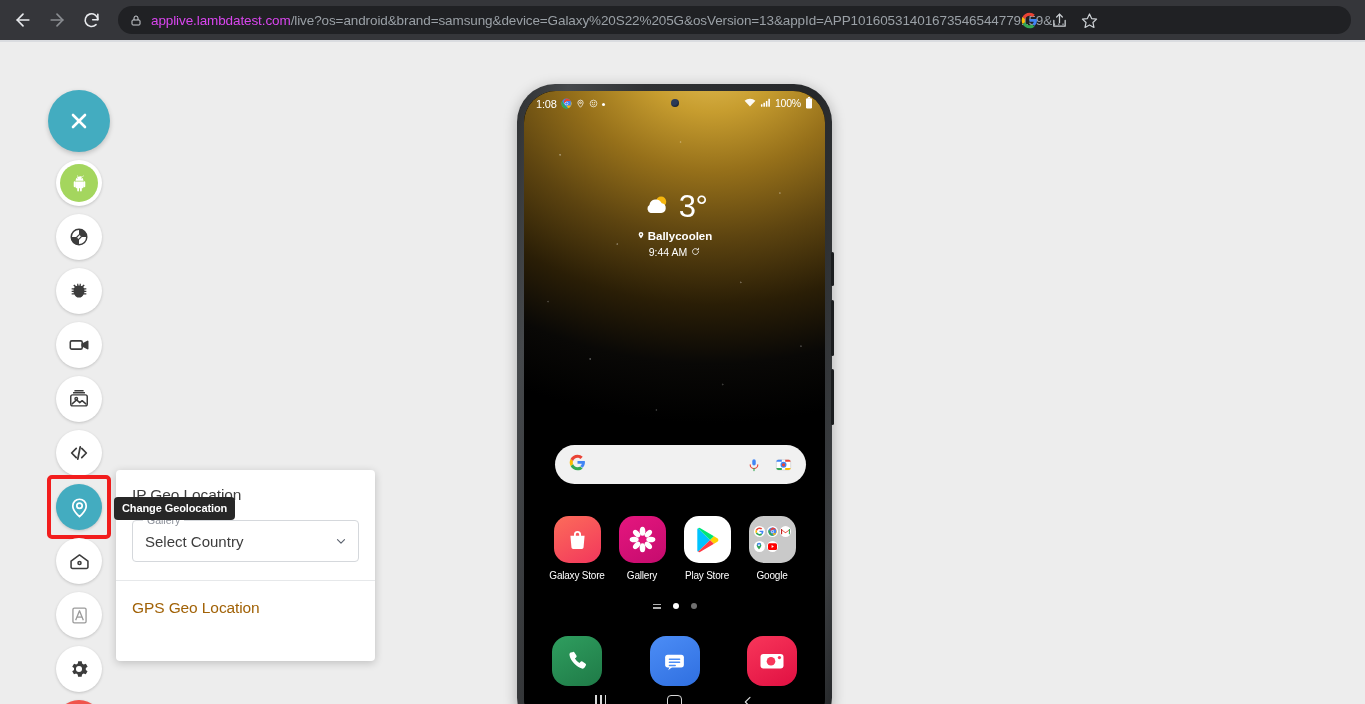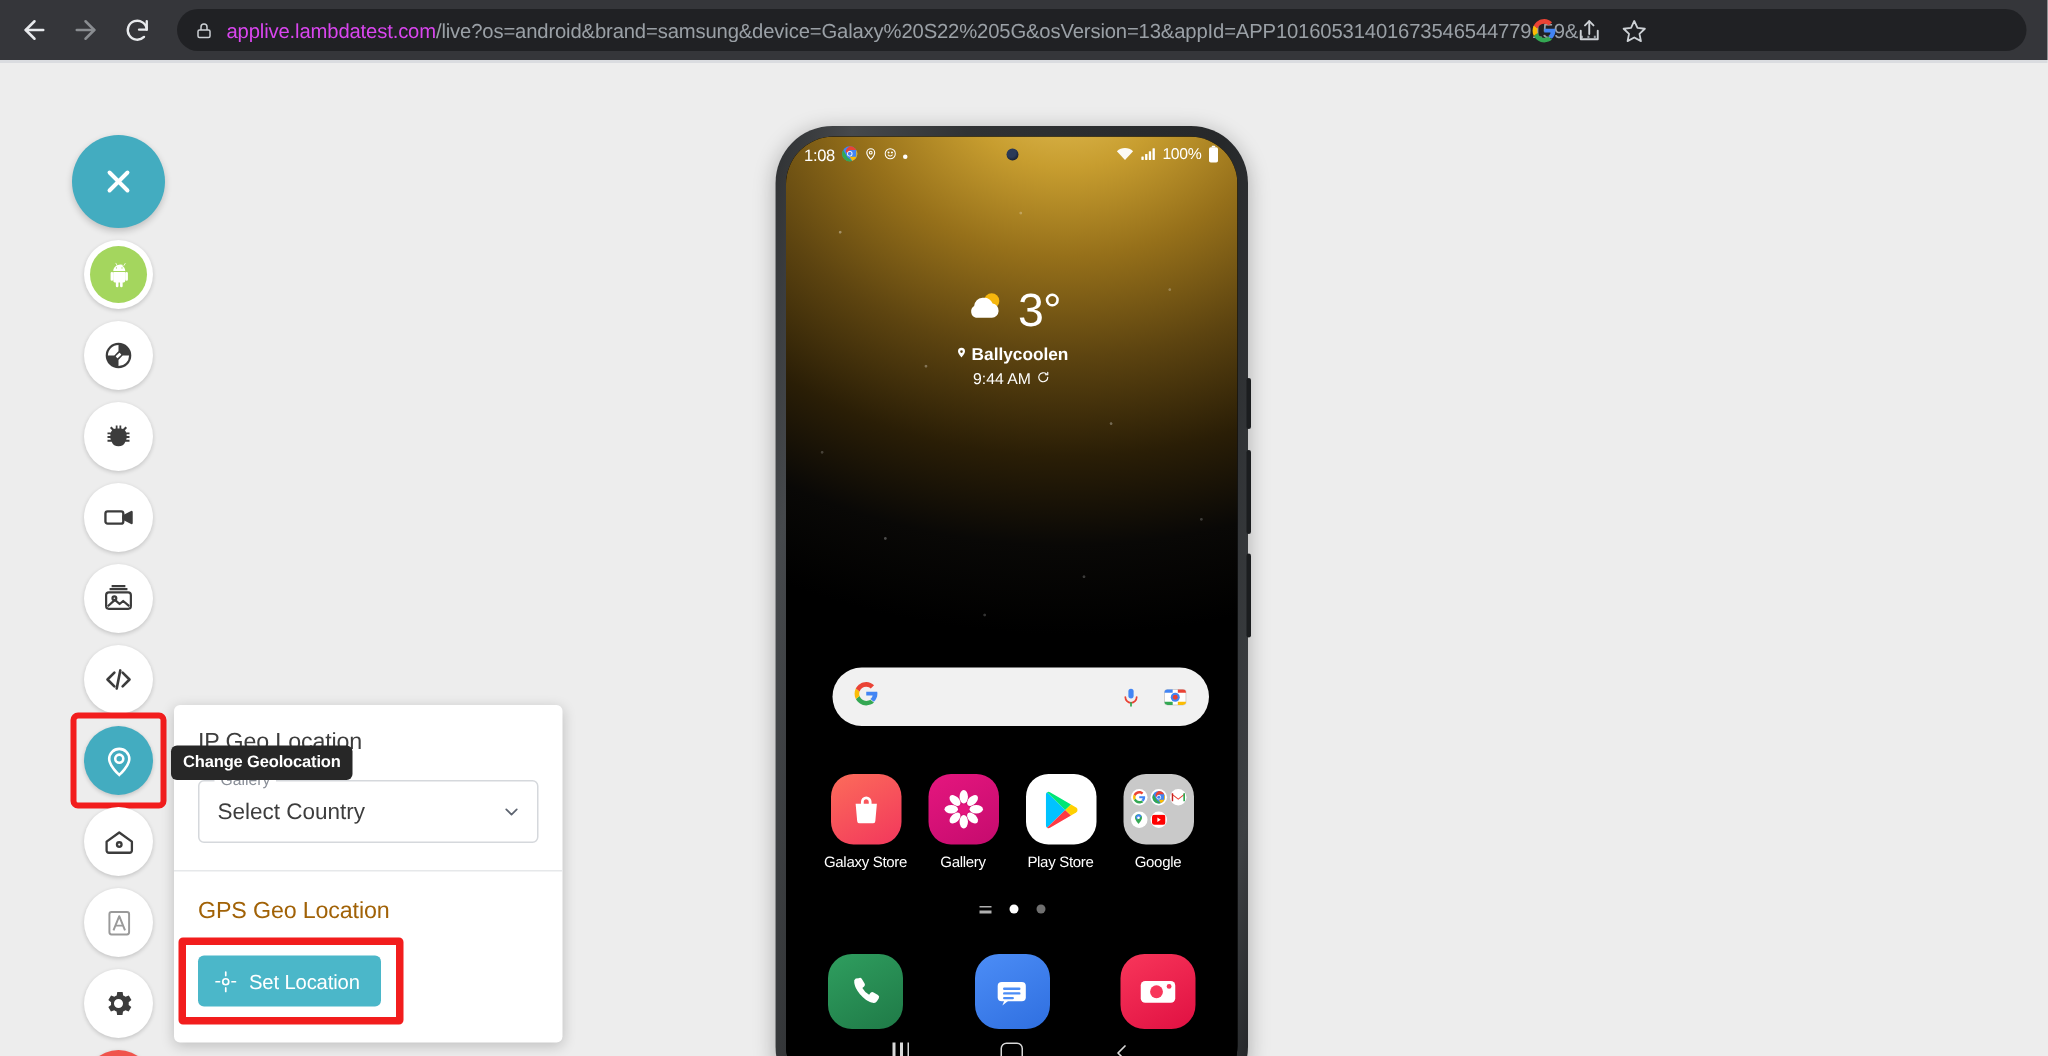--- a/index.html
+++ b/index.html
@@ -630,33 +630,20 @@
               <polyline points="6 9.5 12 15.5 18 9.5"></polyline>
             </svg>
         </span>
       </div>
     </div>
 
     <div class="divider"></div>
 
     <div class="geo-section bottom">
       <div class="geo-title2">GPS Geo Location</div>
-      <div class="set-loc-wrap">
-        <button class="set-loc-btn">
-          <svg width="15" height="15" viewBox="0 0 24 24" fill="none" stroke="#fff" stroke-width="1.8">
-              <circle cx="12" cy="12" r="3.2"></circle>
-              <line x1="12" y1="1.6" x2="12" y2="5.4" stroke-linecap="round"></line>
-              <line x1="12" y1="18.6" x2="12" y2="22.4" stroke-linecap="round"></line>
-              <line x1="1.6" y1="12" x2="5.4" y2="12" stroke-linecap="round"></line>
-              <line x1="18.6" y1="12" x2="22.4" y2="12" stroke-linecap="round"></line>
-            </svg>
-          <span>Set Location</span>
-        </button>
-        <div class="btn-highlight"></div>
-      </div>
     </div>
   </div>
 
   <div class="phone">
     <div class="phone-btn b1"></div>
     <div class="phone-btn b2"></div>
     <div class="phone-btn b3"></div>
 
     <div class="phone-screen">
       <div class="wallpaper"></div>

